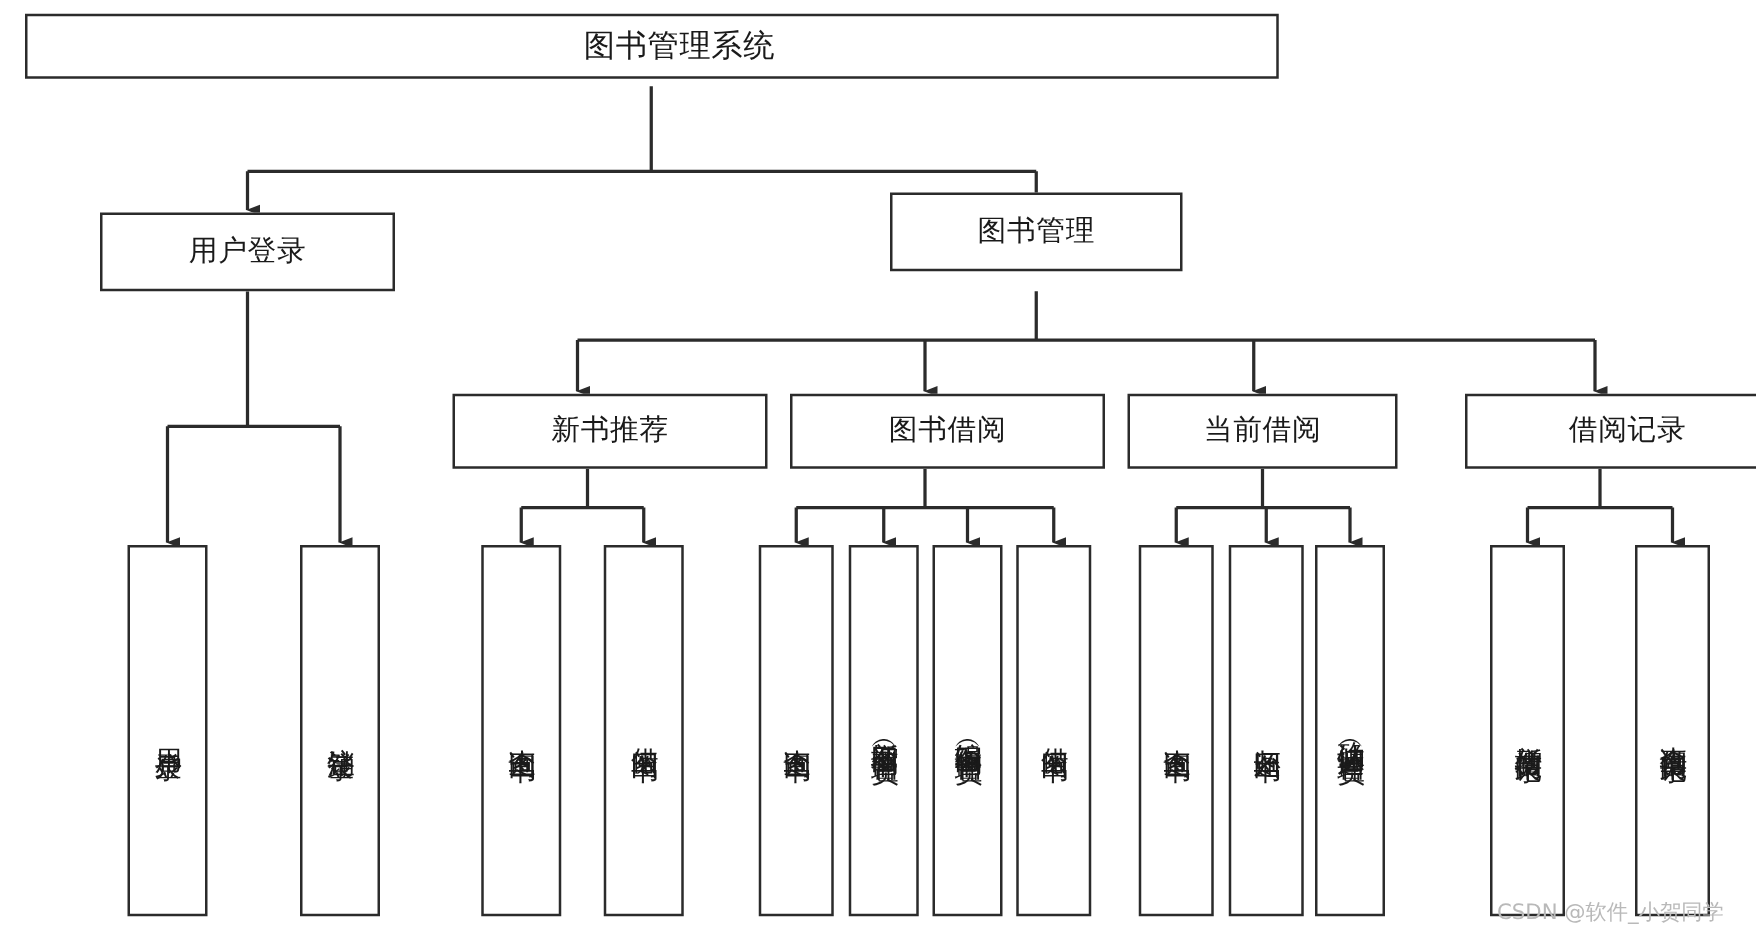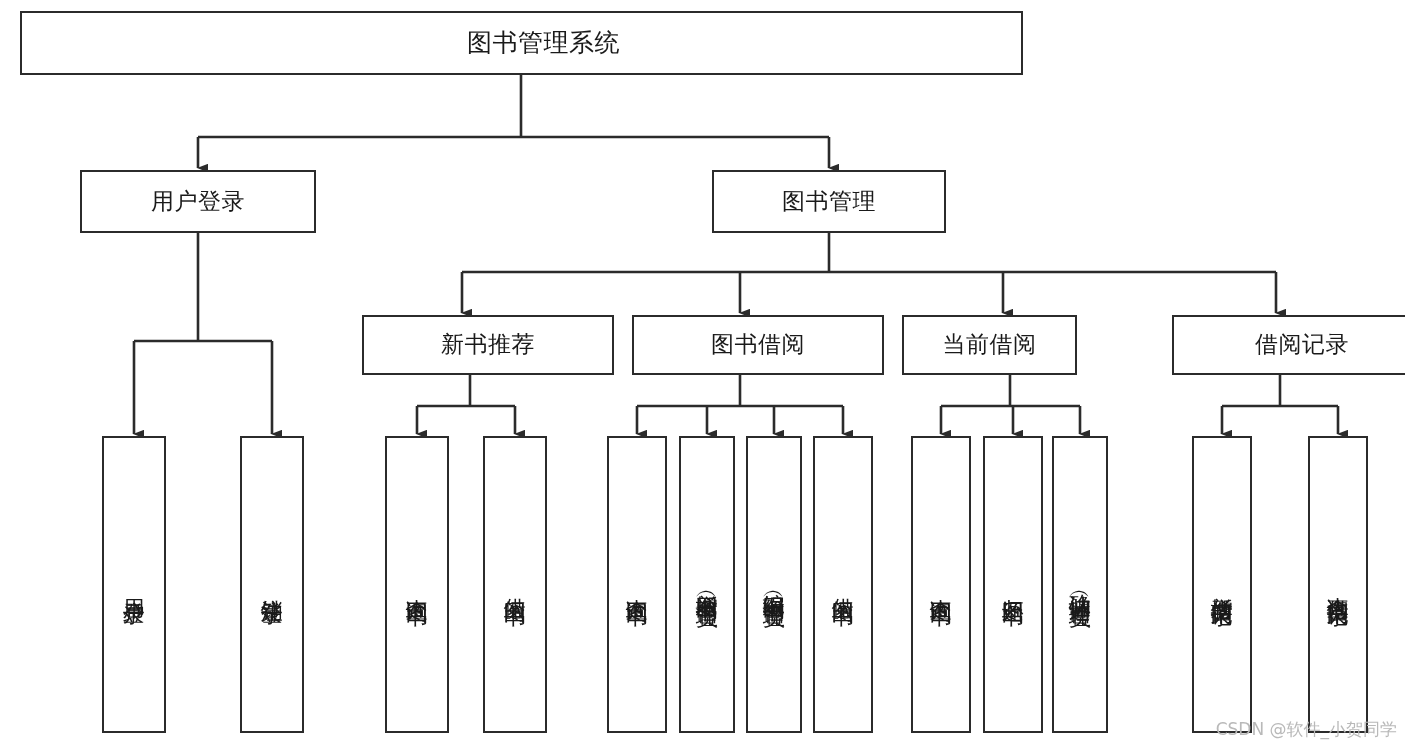--- a/index.html
+++ b/index.html
@@ -51,21 +51,21 @@
     text-orientation: upright;
     letter-spacing: 2px;
     text-align: center;
     white-space: nowrap;
   }
   .root-label {
     font-size: 25px;
   }
   .watermark {
     position: absolute;
-    right: 8px;
+    right: 26px;
     bottom: 6px;
     font-size: 17px;
     color: #b9b9b9;
     white-space: nowrap;
     user-select: none;
   }
 </style>
 </head>
 <body>
 
@@ -108,36 +108,36 @@
         <line x1="1013" y1="406" x2="1013" y2="434" marker-end="url(#arrowhead)"></line>
         <line x1="1080" y1="406" x2="1080" y2="434" marker-end="url(#arrowhead)"></line>
         <line x1="1280" y1="375" x2="1280" y2="406"></line>
         <line x1="1222" y1="406" x2="1338" y2="406"></line>
         <line x1="1222" y1="406" x2="1222" y2="434" marker-end="url(#arrowhead)"></line>
         <line x1="1338" y1="406" x2="1338" y2="434" marker-end="url(#arrowhead)"></line>
       </g>
   </svg>
 
   <div id="node-layer">
-      <div class="node-box" style="left: 20px; top: 11px; width: 1003px; height: 64px; padding-left: 44px;">
+      <div class="node-box" style="left: 20px; top: 11px; width: 1003px; height: 52px; padding-left: 44px;">
         <span class="node-label-h root-label">图书管理系统</span>
       </div>
       <div class="node-box" style="left: 80px; top: 170px; width: 236px; height: 63px;">
         <span class="node-label-h">用户登录</span>
       </div>
-      <div class="node-box" style="left: 712px; top: 170px; width: 234px; height: 63px;">
+      <div class="node-box" style="left: 712px; top: 154px; width: 234px; height: 63px;">
         <span class="node-label-h">图书管理</span>
       </div>
       <div class="node-box" style="left: 362px; top: 315px; width: 252px; height: 60px;">
         <span class="node-label-h">新书推荐</span>
       </div>
       <div class="node-box" style="left: 632px; top: 315px; width: 252px; height: 60px;">
         <span class="node-label-h">图书借阅</span>
       </div>
-      <div class="node-box" style="left: 902px; top: 315px; width: 175px; height: 60px;">
+      <div class="node-box" style="left: 902px; top: 315px; width: 216px; height: 60px;">
         <span class="node-label-h">当前借阅</span>
       </div>
       <div class="node-box" style="left: 1172px; top: 315px; width: 260px; height: 60px;">
         <span class="node-label-h">借阅记录</span>
       </div>
       <div class="node-box" style="left: 102px; top: 436px; width: 64px; height: 297px;">
         <span class="node-label-v">用户登录</span>
       </div>
       <div class="node-box" style="left: 240px; top: 436px; width: 64px; height: 297px;">
         <span class="node-label-v">注销登录</span>

